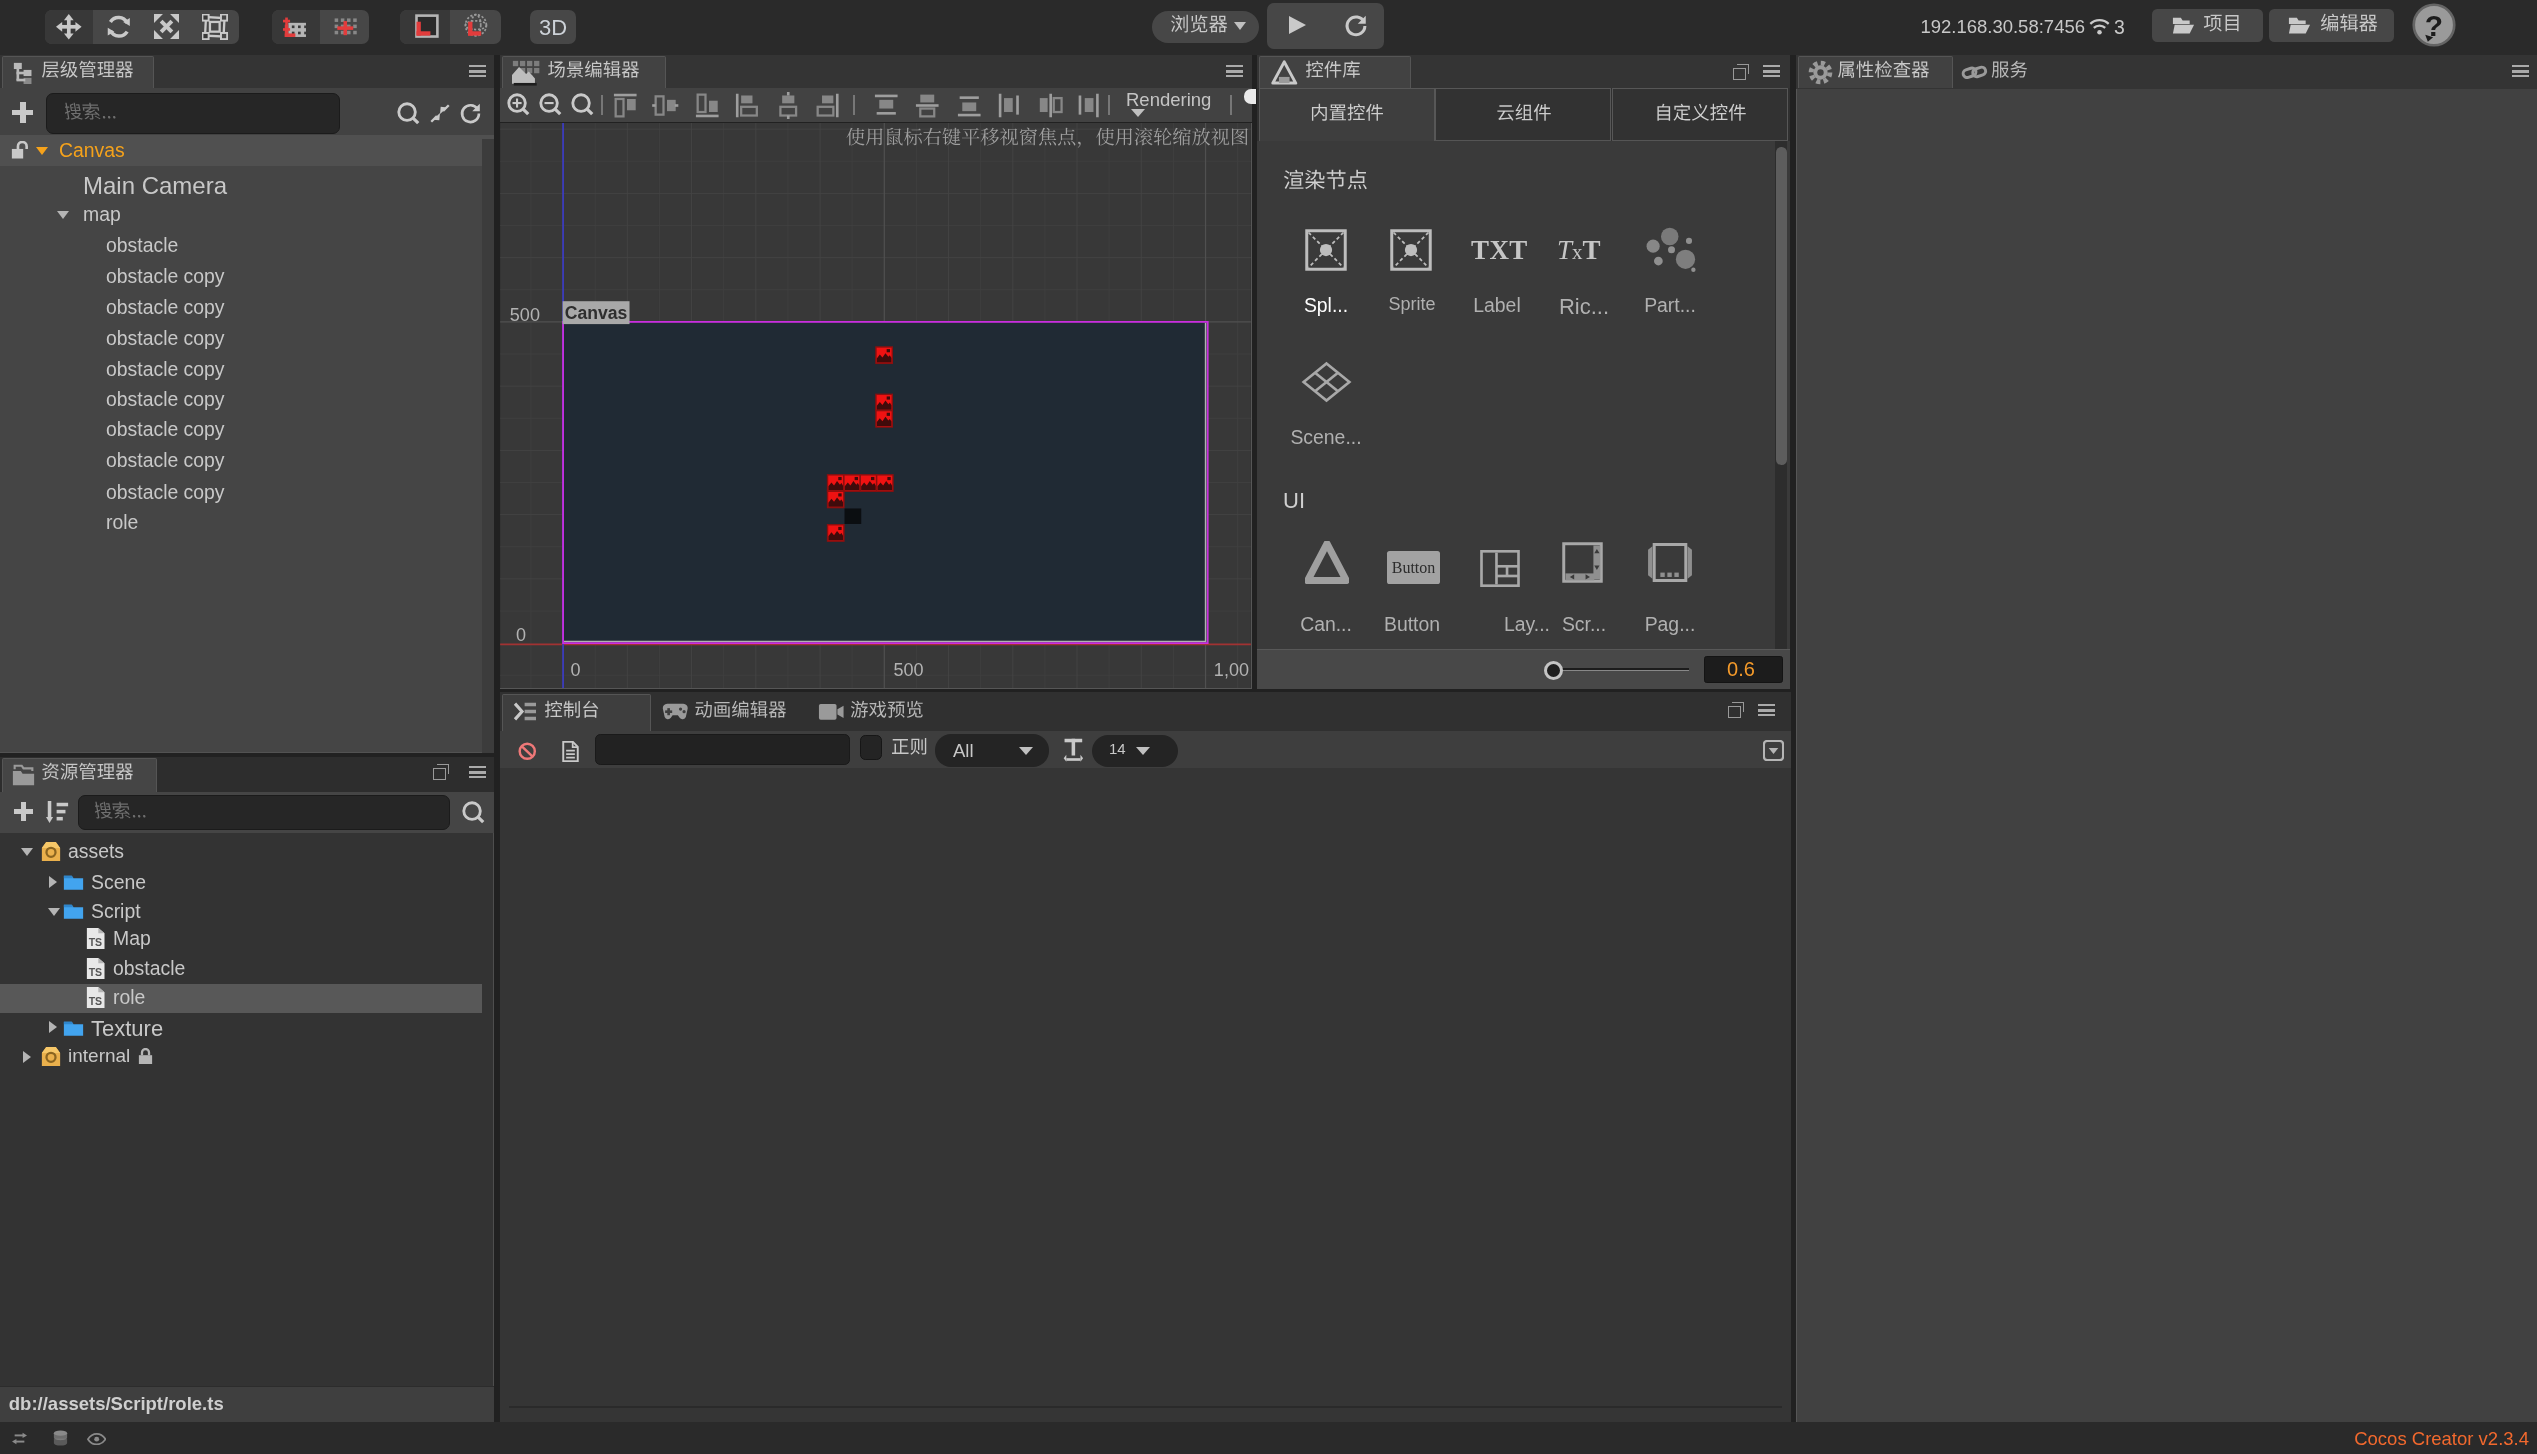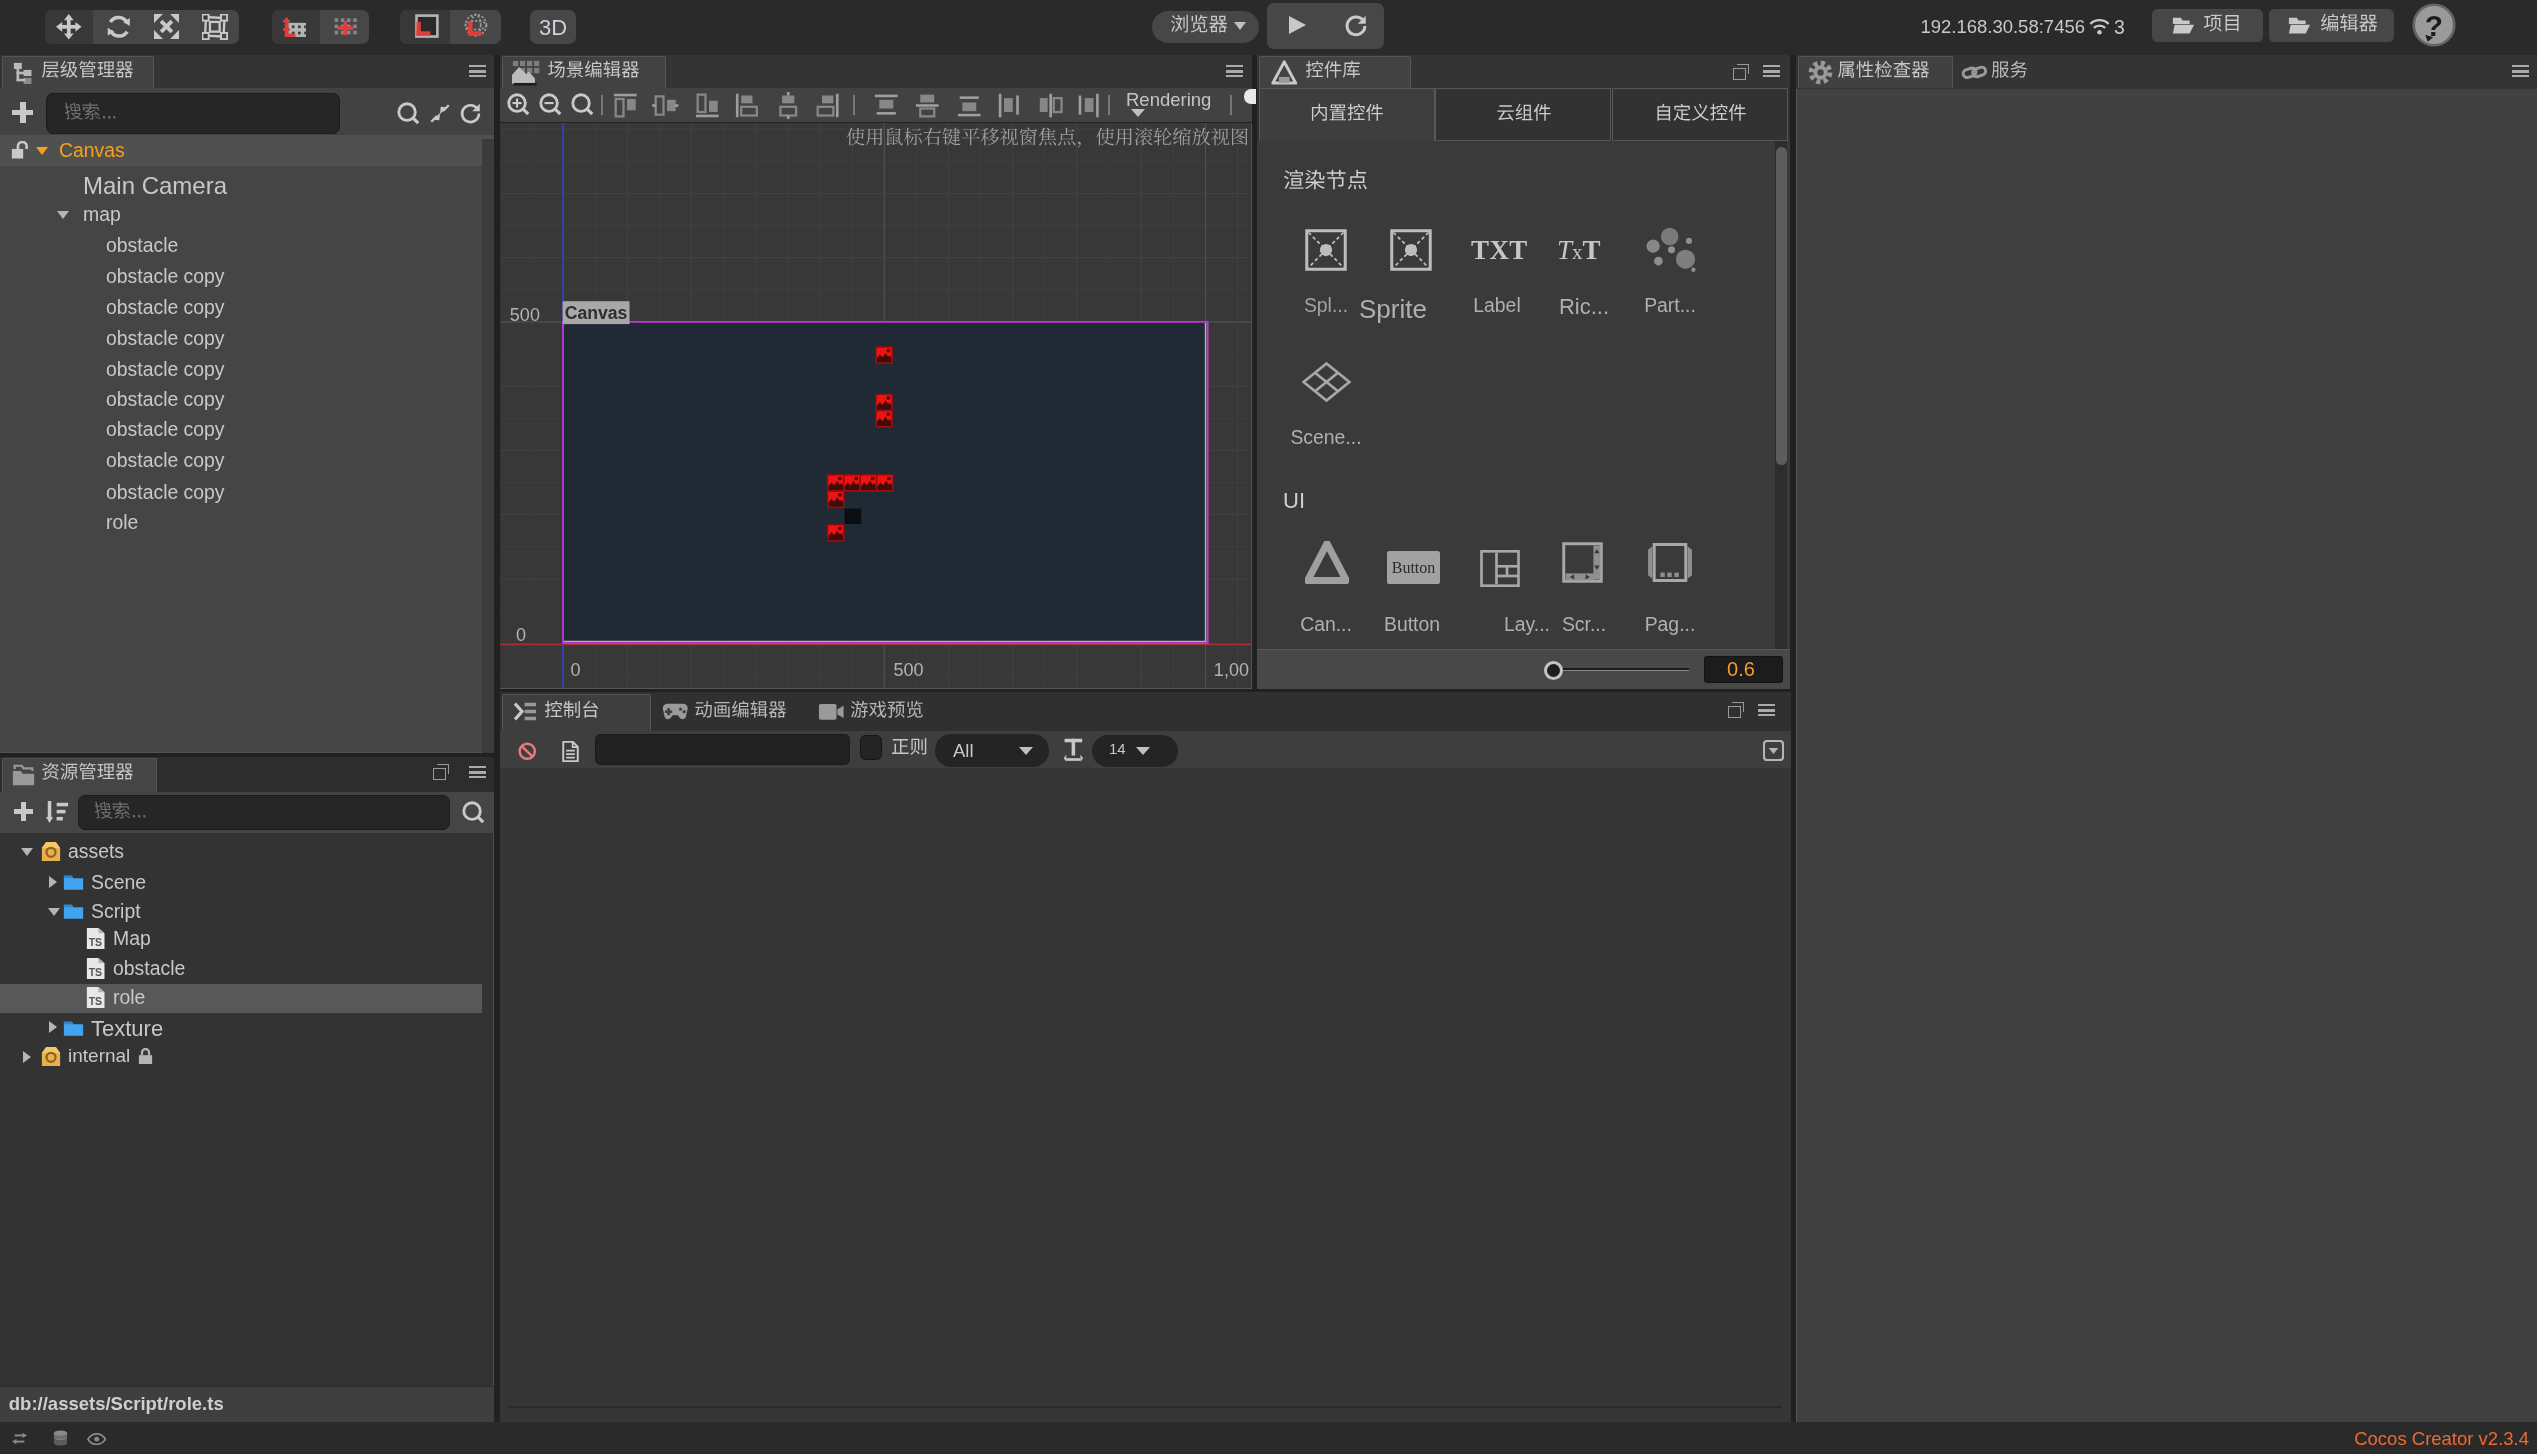--- a/index.html
+++ b/index.html
@@ -494,22 +494,22 @@
 <g fill="#909090">
       <circle cx="28" cy="12" r="10" opacity=".75"></circle>
       <circle cx="9" cy="23" r="7.5" opacity=".9"></circle>
       <circle cx="50" cy="17" r="3.5"></circle>
       <circle cx="30" cy="27" r="4"></circle>
       <circle cx="46" cy="38" r="11" opacity=".8"></circle>
       <circle cx="15" cy="40" r="5"></circle>
       <circle cx="55" cy="50" r="2.5"></circle>
     </g>
   </svg>
-<div class="txt" style="left:1326px;top:294px;width:106px;margin-left:-53px;text-align:center;font-size:19.4px;color:#a3a3a3">Spl...</div>
-<div class="txt" style="left:1412px;top:294px;width:106px;margin-left:-53px;text-align:left;font-size:26px;color:#b0b0b0">Sprite</div>
+<div class="txt" style="left:1326px;top:294px;width:106px;margin-left:-53px;text-align:center;font-size:19.4px;color:#ffffff">Spl...</div>
+<div class="txt" style="left:1412px;top:294px;width:106px;margin-left:-53px;text-align:center;font-size:18px;color:#b0b0b0">Sprite</div>
 <div class="txt" style="left:1497px;top:294px;width:106px;margin-left:-53px;text-align:center;font-size:19.4px;color:#b0b0b0">Label</div>
 <div class="txt" style="left:1584px;top:294px;width:106px;margin-left:-53px;text-align:center;font-size:22px;color:#b0b0b0">Ric...</div>
 <div class="txt" style="left:1670px;top:294px;width:106px;margin-left:-53px;text-align:center;font-size:19.4px;color:#b0b0b0">Part...</div>
 <svg class="abs" style="left:1300px;top:360px" width="53" height="44" viewBox="0 0 60 50">
 <g fill="none" stroke="#a8a8a8" stroke-width="3">
       <path d="M30 4L56 25L30 46L4 25z"></path>
       <path d="M17 14.5L43 35.5"></path>
       <path d="M43 14.5L17 35.5"></path>
     </g>
   </svg>

